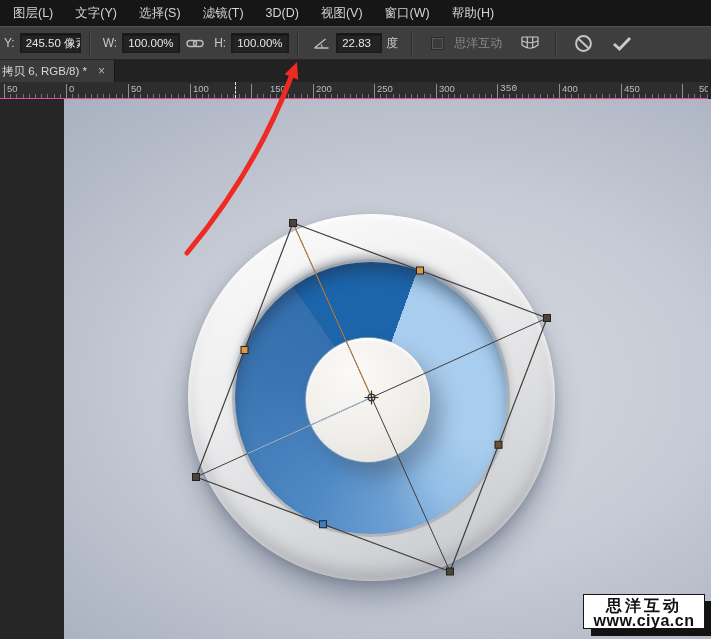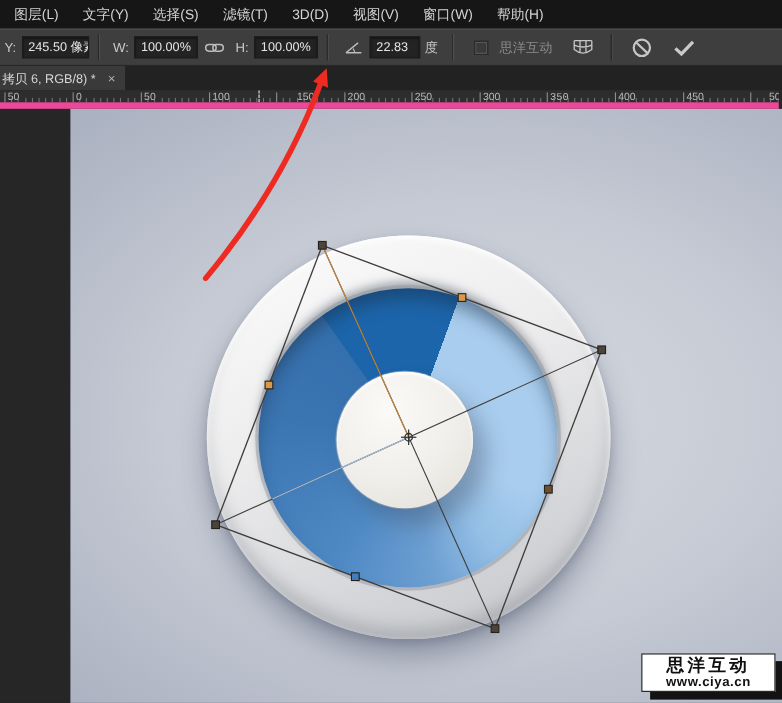--- a/index.html
+++ b/index.html
@@ -24,21 +24,21 @@
   .dim{color:#8b8b8b;}
   .checkbox{width:13px;height:13px;background:#3a3a3a;border:1px solid #2a2a2a;
     box-shadow:inset 0 0 0 1px #585858;margin:0 6px 0 10px;}
 
   .tabbar{position:absolute;top:60px;left:0;width:711px;height:22px;background:#222222;}
   .tab{height:22px;background:#3a3a3a;display:inline-flex;align-items:center;
     padding:0 9px 0 2px;color:#d8d8d8;font-size:11.5px;border-right:1px solid #161616;white-space:nowrap;}
   .tab-close{margin-left:11px;color:#b2b2b2;font-size:12px;line-height:12px;}
 
   .ruler{position:absolute;top:82px;left:0;width:708px;height:17px;background:#2d2d2d;
-    border-bottom:6px solid #ec4899;overflow:hidden;}
+    border-bottom:1px solid #ec4899;overflow:hidden;}
   .r-label{position:absolute;top:1px;font-size:9.5px;color:#bdbdbd;white-space:nowrap;}
   .r-major{position:absolute;top:2px;bottom:0;width:1px;background:#8f8f8f;}
   .r-minor{position:absolute;bottom:0;height:4px;width:1px;background:#8a8a8a;opacity:.75;}
   .r-indicator{position:absolute;top:0;bottom:0;width:0;border-left:1px dashed #ececec;}
 
   
   .workspace{position:absolute;top:99px;left:0;width:711px;height:540px;background:#262626;}
   .canvas{position:absolute;left:64px;top:0;width:647px;height:540px;
     background:radial-gradient(115% 95% at 57% 52%, #d6dae1 0%, #c5cad4 38%, #aab1c0 72%, #96a0b3 100%);}
 
@@ -65,21 +65,21 @@
 
   .overlay-svg{position:absolute;left:0;top:0;width:647px;height:540px;pointer-events:none;}
   .arrow-svg{position:absolute;left:0;top:0;width:711px;height:639px;pointer-events:none;z-index:40;}
 
   
   .wm-shadow{position:absolute;left:591px;top:601px;width:121px;height:35px;background:#131313;z-index:49;}
   .watermark{position:absolute;left:583px;top:594px;width:122px;height:35px;background:#ffffff;
     border:1px solid #151515;z-index:50;display:flex;flex-direction:column;align-items:center;
     justify-content:center;color:#101010;}
   .wm-l1{font-size:16px;font-weight:bold;letter-spacing:3px;line-height:17px;}
-  .wm-l2{font-size:12px;font-weight:bold;line-height:13px;letter-spacing:.5px;}
+  .wm-l2{font-size:16px;font-weight:bold;line-height:13px;letter-spacing:.5px;}
 
   svg{display:block;}
 </style>
 </head>
 <body>
 
 <div class="menubar">
     <span class="menu-item">图层(L)</span>
     <span class="menu-item">文字(Y)</span>
     <span class="menu-item">选择(S)</span>

